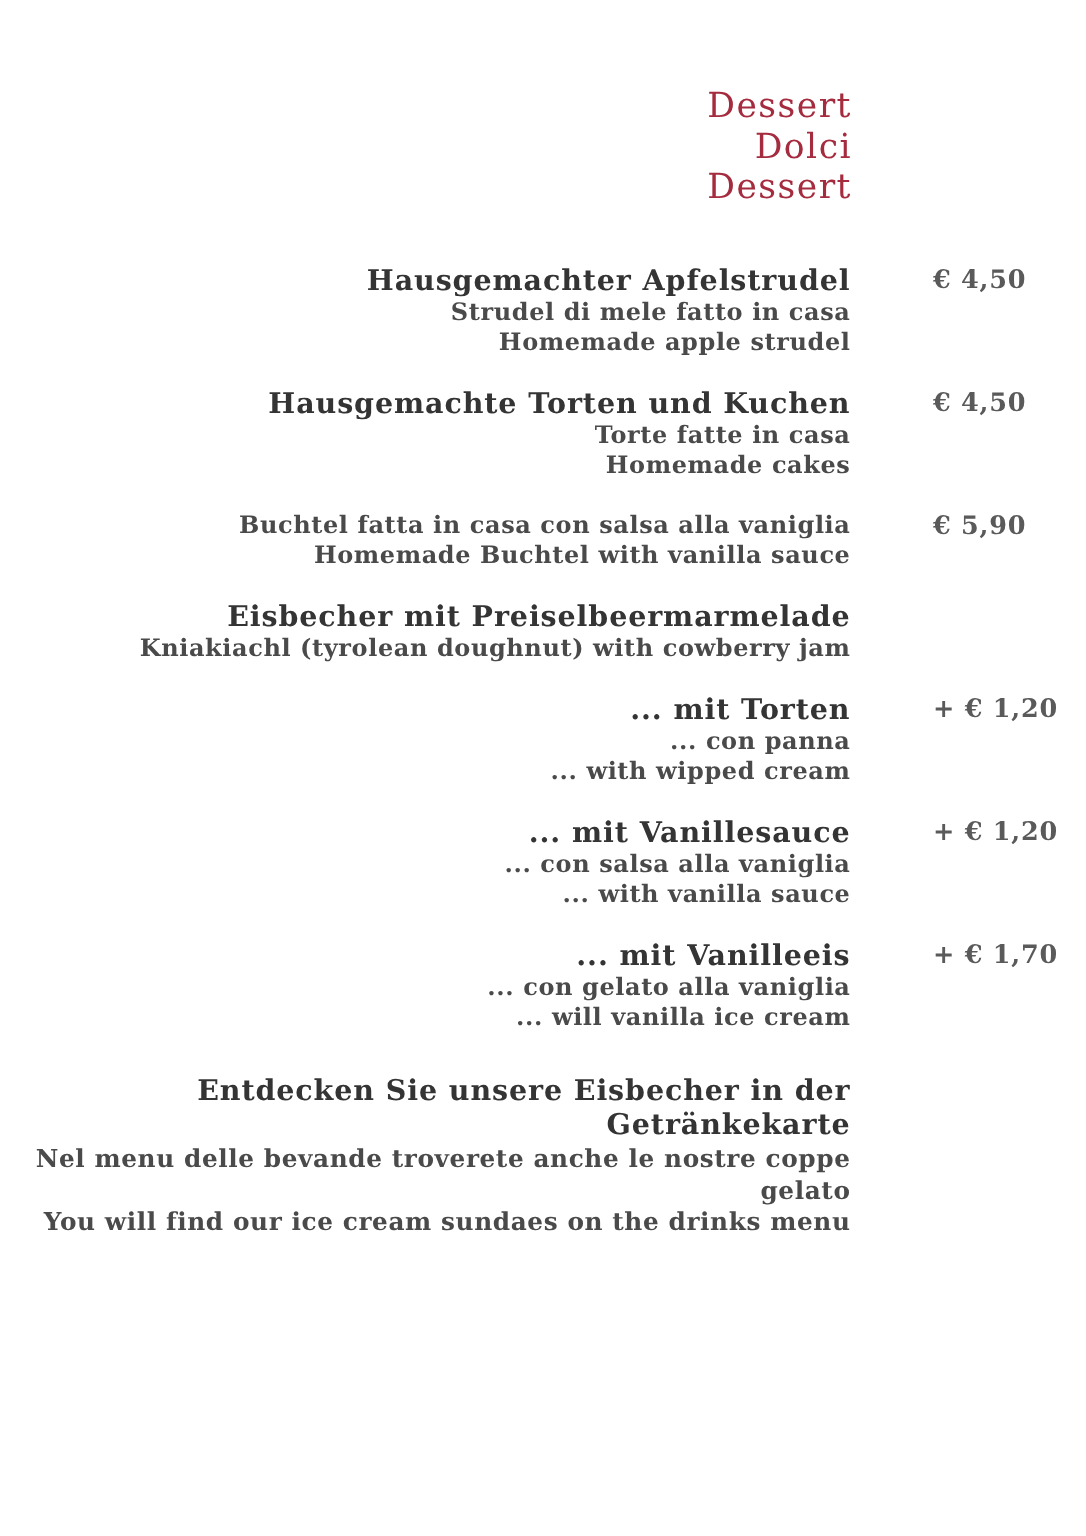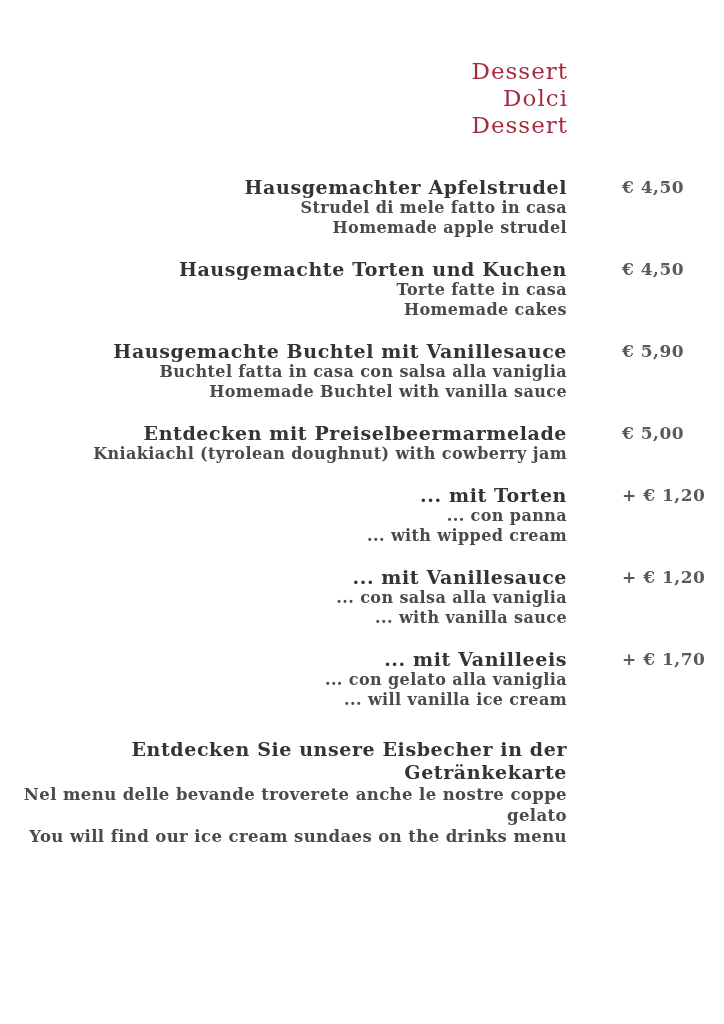--- a/index.html
+++ b/index.html
@@ -102,33 +102,31 @@
       <div class="item-text">
         <div class="item-name">Hausgemachte Torten und Kuchen</div>
         <div class="item-sub">Torte fatte in casa</div>
         <div class="item-sub">Homemade cakes</div>
       </div>
       <div class="item-price">€ 4,50</div>
     </div>
 
     <div class="menu-item">
       <div class="item-text">
-        <div class="item-name">Hausgemachte Buchtel mit Vanillesauce</div>
         <div class="item-sub">Buchtel fatta in casa con salsa alla vaniglia</div>
         <div class="item-sub">Homemade Buchtel with vanilla sauce</div>
       </div>
       <div class="item-price">€ 5,90</div>
     </div>
 
     <div class="menu-item">
       <div class="item-text">
-        <div class="item-name">Entdecken mit Preiselbeermarmelade</div>
+        <div class="item-name">Eisbecher mit Preiselbeermarmelade</div>
         <div class="item-sub">Kniakiachl (tyrolean doughnut) with cowberry jam</div>
       </div>
-      <div class="item-price">€ 5,00</div>
     </div>
 
     <div class="menu-item">
       <div class="item-text">
         <div class="item-name">... mit Torten</div>
         <div class="item-sub">... con panna</div>
         <div class="item-sub">... with wipped cream</div>
       </div>
       <div class="item-price">+ € 1,20</div>
     </div>

